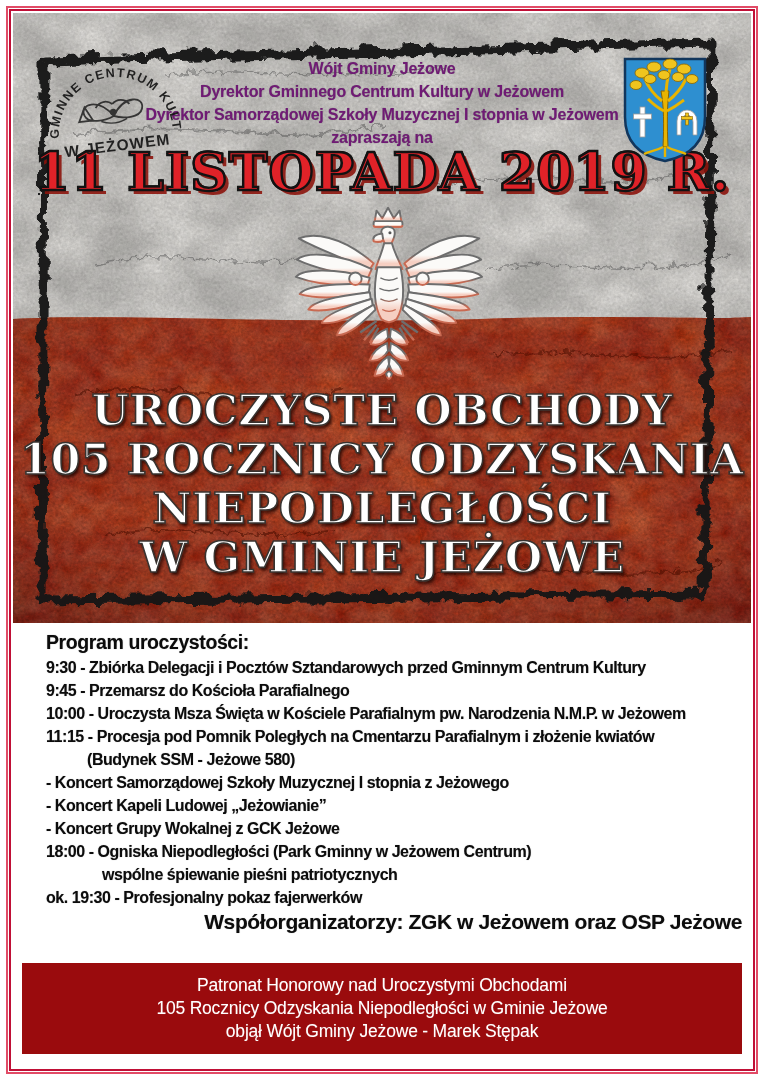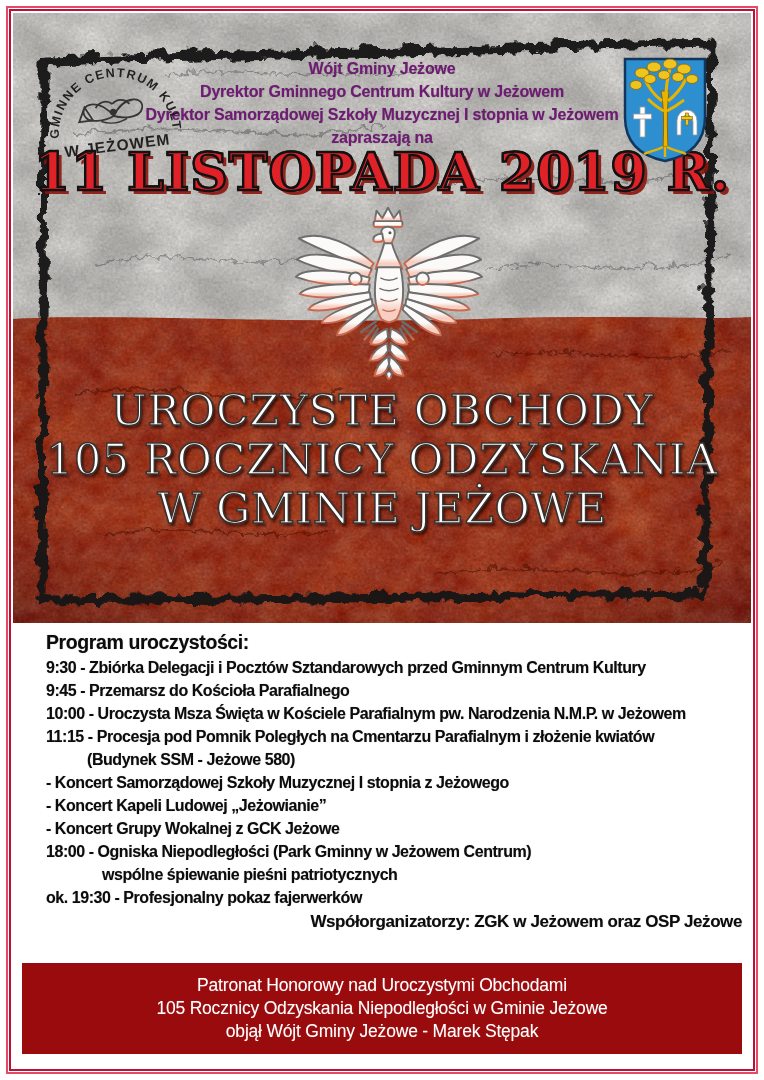--- a/index.html
+++ b/index.html
@@ -35,35 +35,35 @@
   
   #date-title{left:0;right:0;top:141px;text-align:center;z-index:5;
     font-family:"DejaVu Serif",serif;font-weight:bold;font-size:52px;letter-spacing:1px;
     color:#e02228;
     -webkit-text-stroke:2.4px #121212;
     text-shadow:4px 4px 0 rgba(140,20,12,.9), -1px -1px 0 #121212, 1px -1px 0 #121212, -1px 1px 0 #121212;
     white-space:nowrap;}
 
   
   #headline{left:0;right:0;top:386px;text-align:center;z-index:5;
-    font-family:"DejaVu Serif",serif;font-weight:normal;font-size:43px;line-height:49px;
+    font-family:"DejaVu Serif",serif;font-weight:bold;font-size:43px;line-height:49px;
     letter-spacing:.5px;color:#ffffff;
     -webkit-text-stroke:1.6px #383330;
     text-shadow:2px 3px 3px rgba(35,5,0,.85);
     white-space:nowrap;}
 
   
   #program{left:38px;top:629px;width:696px;z-index:5;color:#0c0c0c;margin-left:8px;}
   #program .ptitle{font-size:19.5px;font-weight:bold;letter-spacing:-.4px;line-height:27px;
     text-shadow:0 0 1px rgba(0,0,0,.4);}
   #program .pitem{font-size:16px;font-weight:bold;letter-spacing:-.45px;line-height:23px;
     white-space:nowrap;text-shadow:0 0 1px rgba(0,0,0,.35);}
   #program .pitem.ind-a{padding-left:41px;}
   #program .pitem.ind-b{padding-left:56px;}
-  #program .coorg{margin-top:1px;text-align:right;font-size:17px;font-weight:bold;
+  #program .coorg{margin-top:1px;text-align:right;font-size:21px;font-weight:bold;
     letter-spacing:-.4px;line-height:23px;text-shadow:0 0 1px rgba(0,0,0,.35);}
 
   
   #banner{left:22px;top:963px;width:720px;height:91px;background:#9a0b0d;z-index:5;
     text-align:center;box-sizing:border-box;padding-top:11px;}
   #banner .bline{color:#ffffff;font-size:17.5px;font-weight:normal;line-height:23px;
     letter-spacing:-.2px;text-shadow:0 0 1px rgba(255,255,255,.3);}
 
   svg text{font-family:"Liberation Sans",sans-serif;}
 </style>
@@ -242,20 +242,21 @@
   <div class="hline">Dyrektor Gminnego Centrum Kultury w Jeżowem</div>
   <div class="hline">Dyrektor Samorządowej Szkoły Muzycznej I stopnia w Jeżowem</div>
   <div class="hline">zapraszają na</div>
 </div>
 
 <div id="date-title" class="abs">11 LISTOPADA 2019 R.</div>
 
 <div id="headline" class="abs">
   <div>UROCZYSTE OBCHODY</div>
   <div>105 ROCZNICY ODZYSKANIA</div>
+  <div>NIEPODLEGŁOŚCI</div>
   <div>W GMINIE JEŻOWE</div>
 </div>
 
 <div id="program" class="abs">
   <div class="ptitle">Program uroczystości:</div>
   <div class="pitem">9:30 - Zbiórka Delegacji i Pocztów Sztandarowych przed Gminnym Centrum Kultury</div>
   <div class="pitem">9:45 - Przemarsz do Kościoła Parafialnego</div>
   <div class="pitem">10:00 - Uroczysta Msza Święta w Kościele Parafialnym pw. Narodzenia N.M.P. w Jeżowem</div>
   <div class="pitem">11:15 - Procesja pod Pomnik Poległych na Cmentarzu Parafialnym i złożenie kwiatów</div>
   <div class="pitem ind-a">(Budynek SSM - Jeżowe 580)</div>

